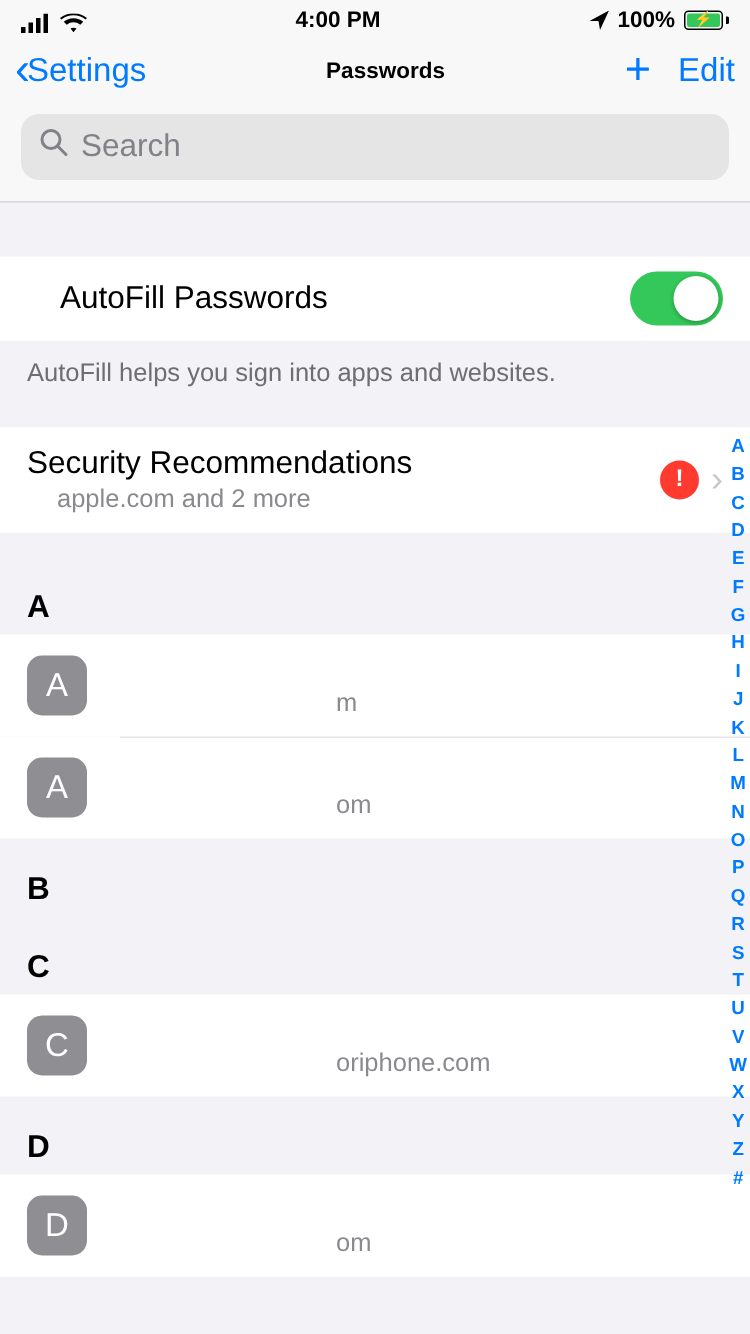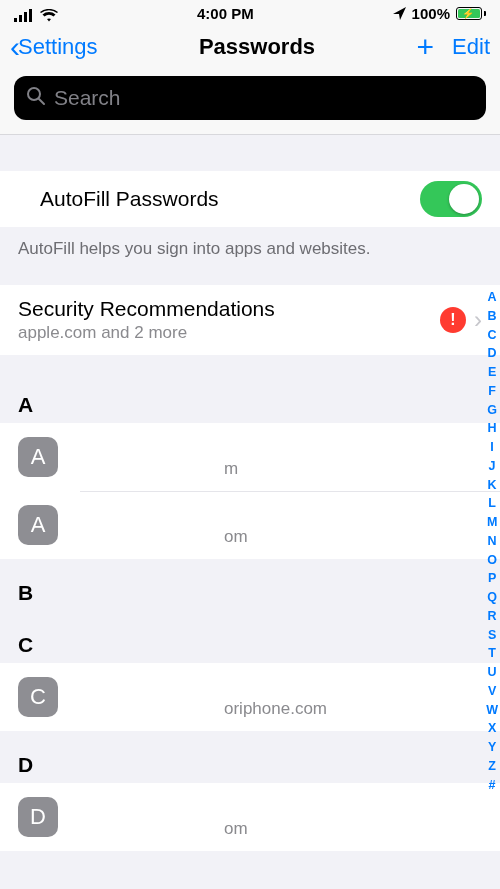--- a/index.html
+++ b/index.html
@@ -8,36 +8,36 @@
   .status-left, .status-right { display: flex; align-items: center; gap: 6px; }
   .signal-icon svg, .wifi-icon svg, .loc-icon svg { display: block; }
   .battery { display: flex; align-items: center; gap: 2px; }
   .battery-body { width: 26px; height: 13px; border: 1.5px solid #000; border-radius: 3px; position: relative; display: flex; align-items: center; justify-content: center; }
   .battery-fill { position: absolute; left: 1px; top: 1px; bottom: 1px; right: 1px; background: #34c759; border-radius: 1.5px; display:flex; align-items:center; justify-content:center;}
   .battery-cap { width: 2px; height: 5px; background: #000; border-radius: 0 1px 1px 0; }
   .bolt { color:#000; font-size:10px; line-height:1;}
   .nav { height: 50px; background: #f8f8f8; display: flex; align-items: center; justify-content: space-between; padding: 0 10px; }
   .nav-left { display: flex; align-items: center; color: #007aff; font-size: 22px; gap: 0; cursor: pointer; }
   .nav-left .chev { font-size: 30px; line-height: 1; margin-right: -2px; font-weight:300;}
-  .nav-title { font-size: 22px; font-weight: 600; }
+  .nav-title { font-size: 15px; font-weight: 600; }
   .nav-right { display: flex; align-items: center; gap: 18px; color: #007aff; font-size: 22px; }
   .plus { font-size: 30px; font-weight: 300; cursor:pointer; }
   .search-wrap { padding: 4px 14px 14px; background: #f8f8f8; }
-  .search { background: #000000; border-radius: 12px; height: 44px; display: flex; align-items: center; padding: 0 12px; gap: 8px; color: #818187; font-size: 21px; }
+  .search { background: #e5e5e5; border-radius: 12px; height: 44px; display: flex; align-items: center; padding: 0 12px; gap: 8px; color: #818187; font-size: 21px; }
   .thin-sep { height: 1px; background: #d8d8dc; }
   .spacer { height: 36px; }
   .row { background: #fff; display: flex; align-items: center; padding: 0 18px; min-height: 56px; position: relative; }
   .row.autofill { justify-content: space-between; height: 56px; padding-left: 40px;}
   .row-label { font-size: 21px; color: #000; }
   .toggle { width: 62px; height: 36px; background: #34c759; border-radius: 18px; position: relative; cursor:pointer; }
   .toggle-knob { position: absolute; right: 3px; top: 3px; width: 30px; height: 30px; background: #fff; border-radius: 50%; box-shadow: 0 1px 3px rgba(0,0,0,.3); }
   .hint { font-size: 17px; color: #6d6d72; padding: 12px 18px 26px; }
   .security { height: 70px; justify-content: space-between; cursor:pointer;align-items:center;}
   .sec-text .title { font-size: 21px; }
-  .sec-text .sub { font-size: 17px; color: #8a8a8e; margin-top: 2px; }
+  .sec-text .sub { font-size: 17px; color: #8a8a8e; margin-top: 2px; margin-left: 20px; }
   .sec-right { display: flex; align-items: center; gap: 8px; }
   .alert-badge { width: 26px; height: 26px; background: #ff3b30; border-radius: 50%; color: #fff; display: flex; align-items: center; justify-content: center; font-weight: 700; font-size: 16px; }
   .disclosure { color: #c7c7cc; font-size: 24px; }
   .section-header { height: 52px; display: flex; align-items: flex-end; padding: 0 18px 6px; font-size: 21px; font-weight: 600; color: #000; background:#f2f2f7;}
   .section-header.first { height: 68px; }
   .list-row { background: #fff; display: flex; align-items: center; padding: 10px 18px; min-height: 68px; gap: 16px; position:relative; cursor:pointer;}
   .list-row + .list-row::before { content:""; position:absolute; top:0; left:80px; right:0; height:1px; background:#e5e5ea;}
   .avatar { width: 40px; height: 40px; border-radius: 10px; background: #8e8e93; color: #fff; display: flex; align-items: center; justify-content: center; font-size: 22px; font-weight: 500; flex-shrink:0;}
   .avatar.baidu { background: #fff; }
   .row-text { flex: 1; display:flex; flex-direction:column; }

